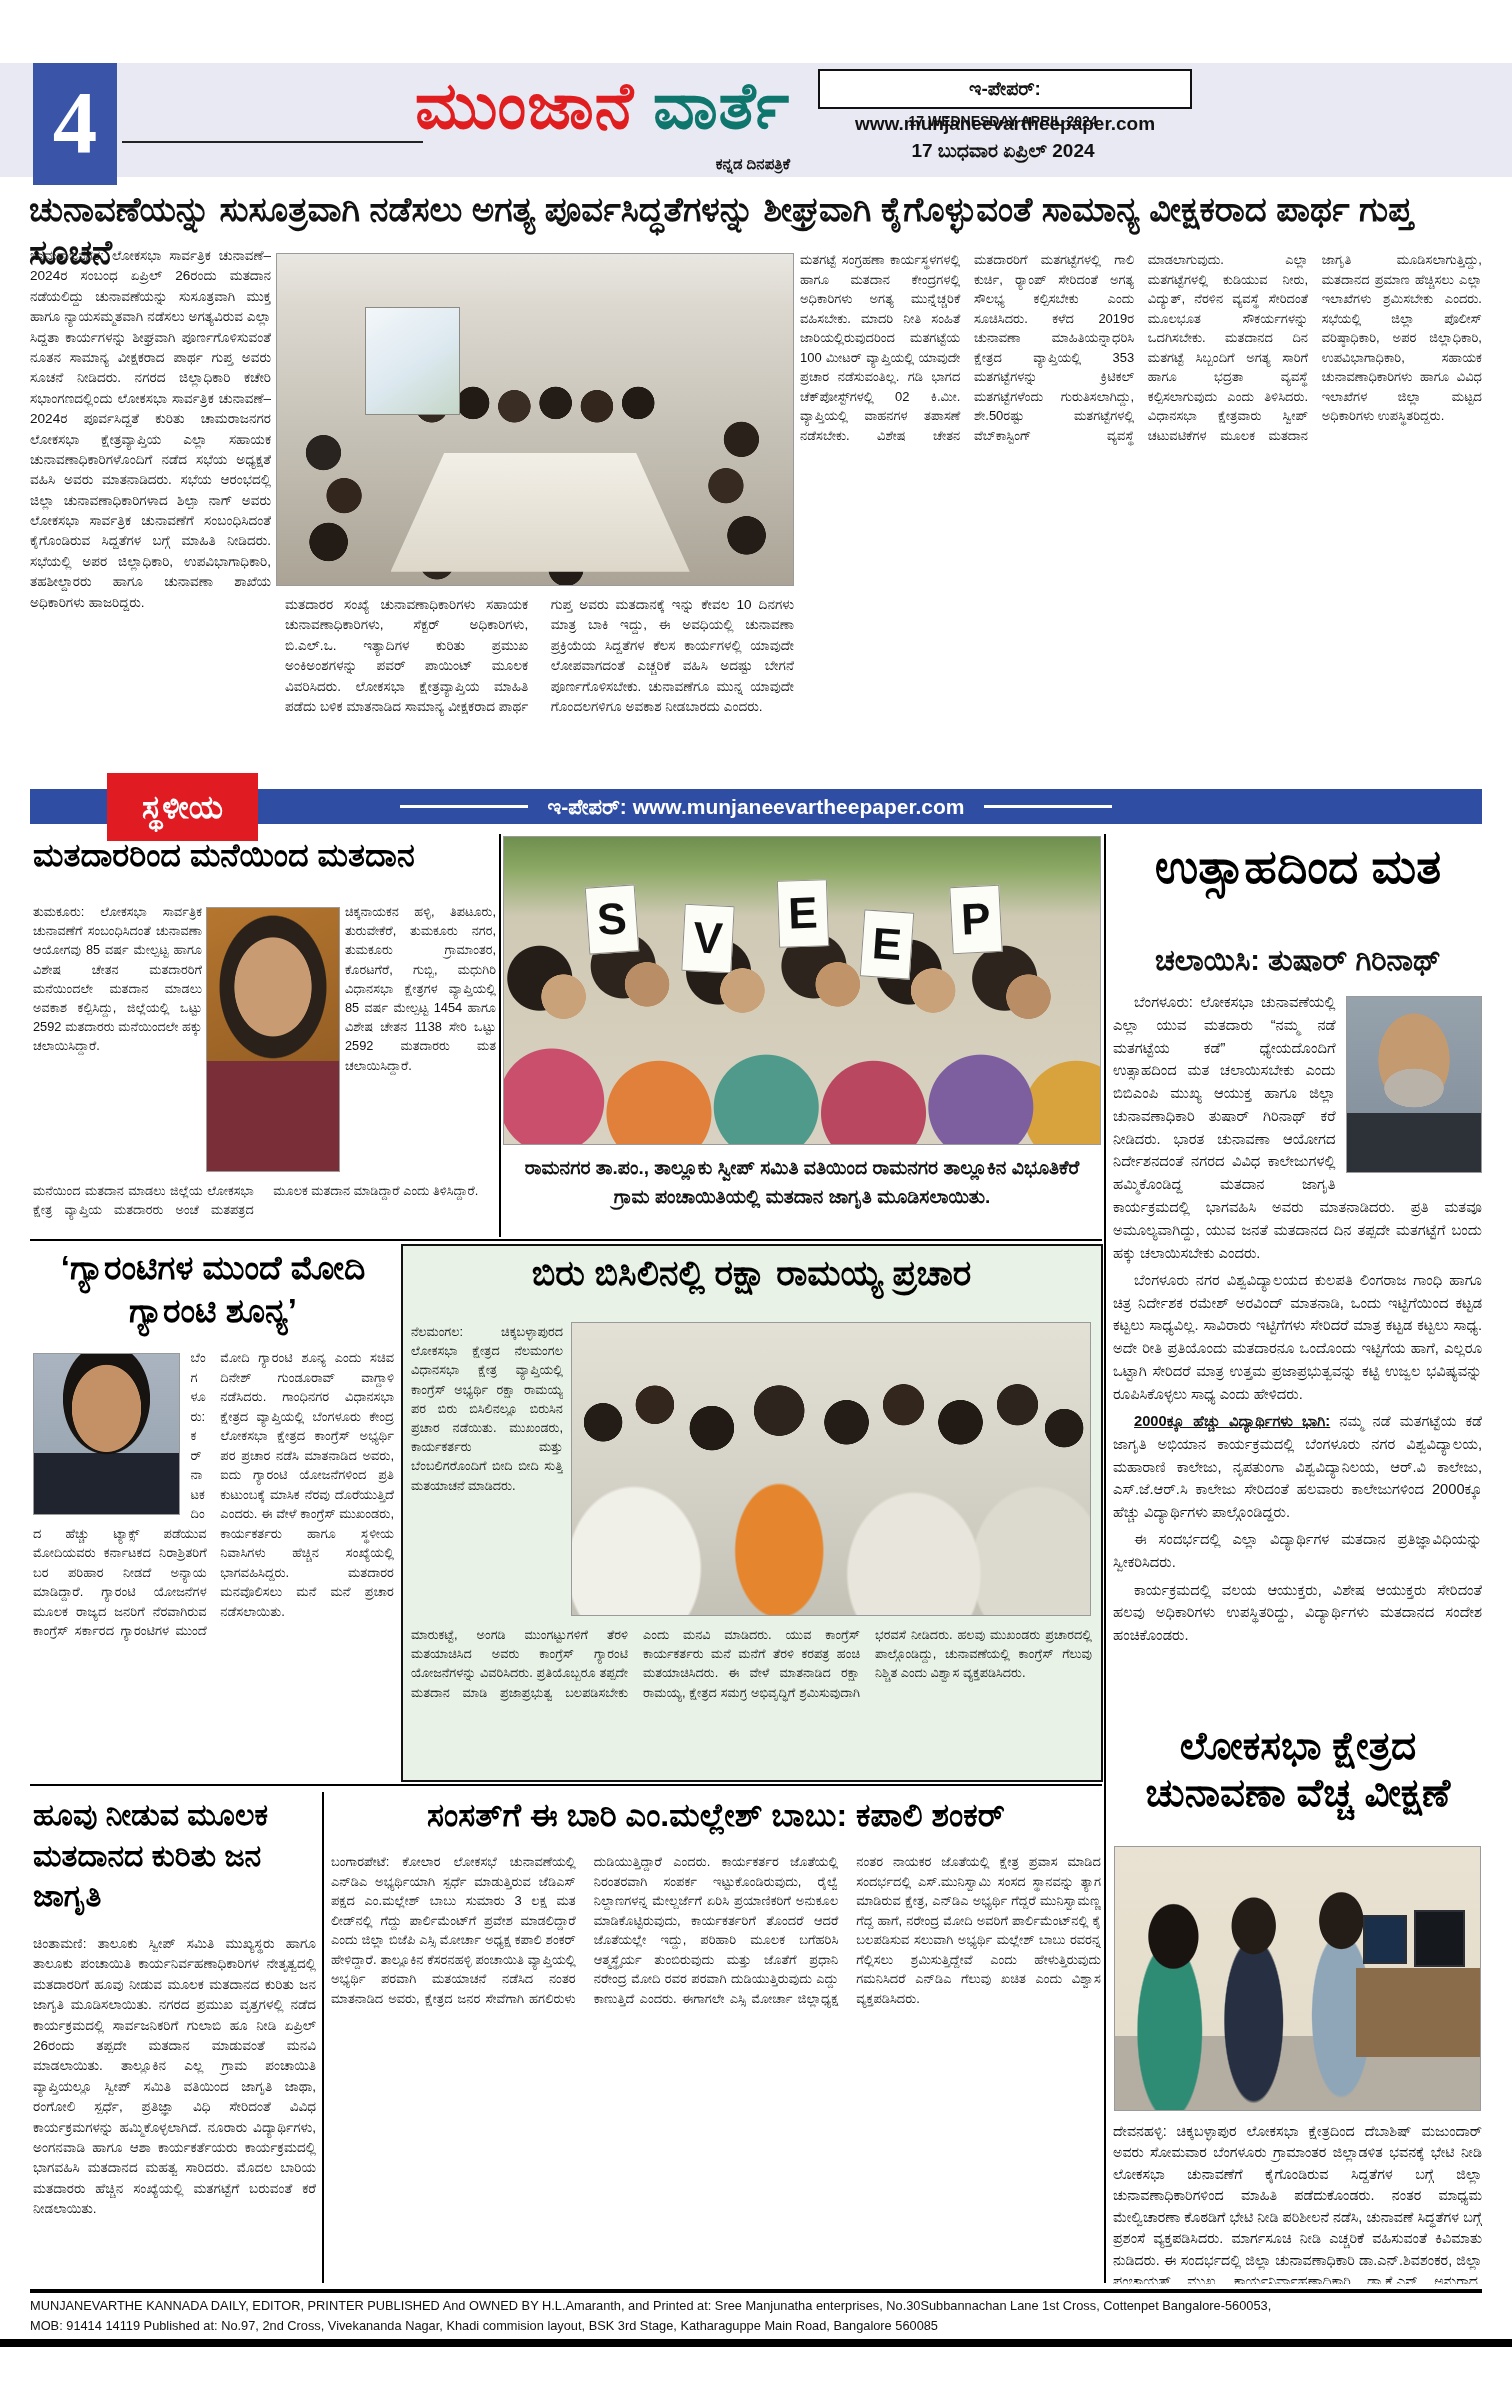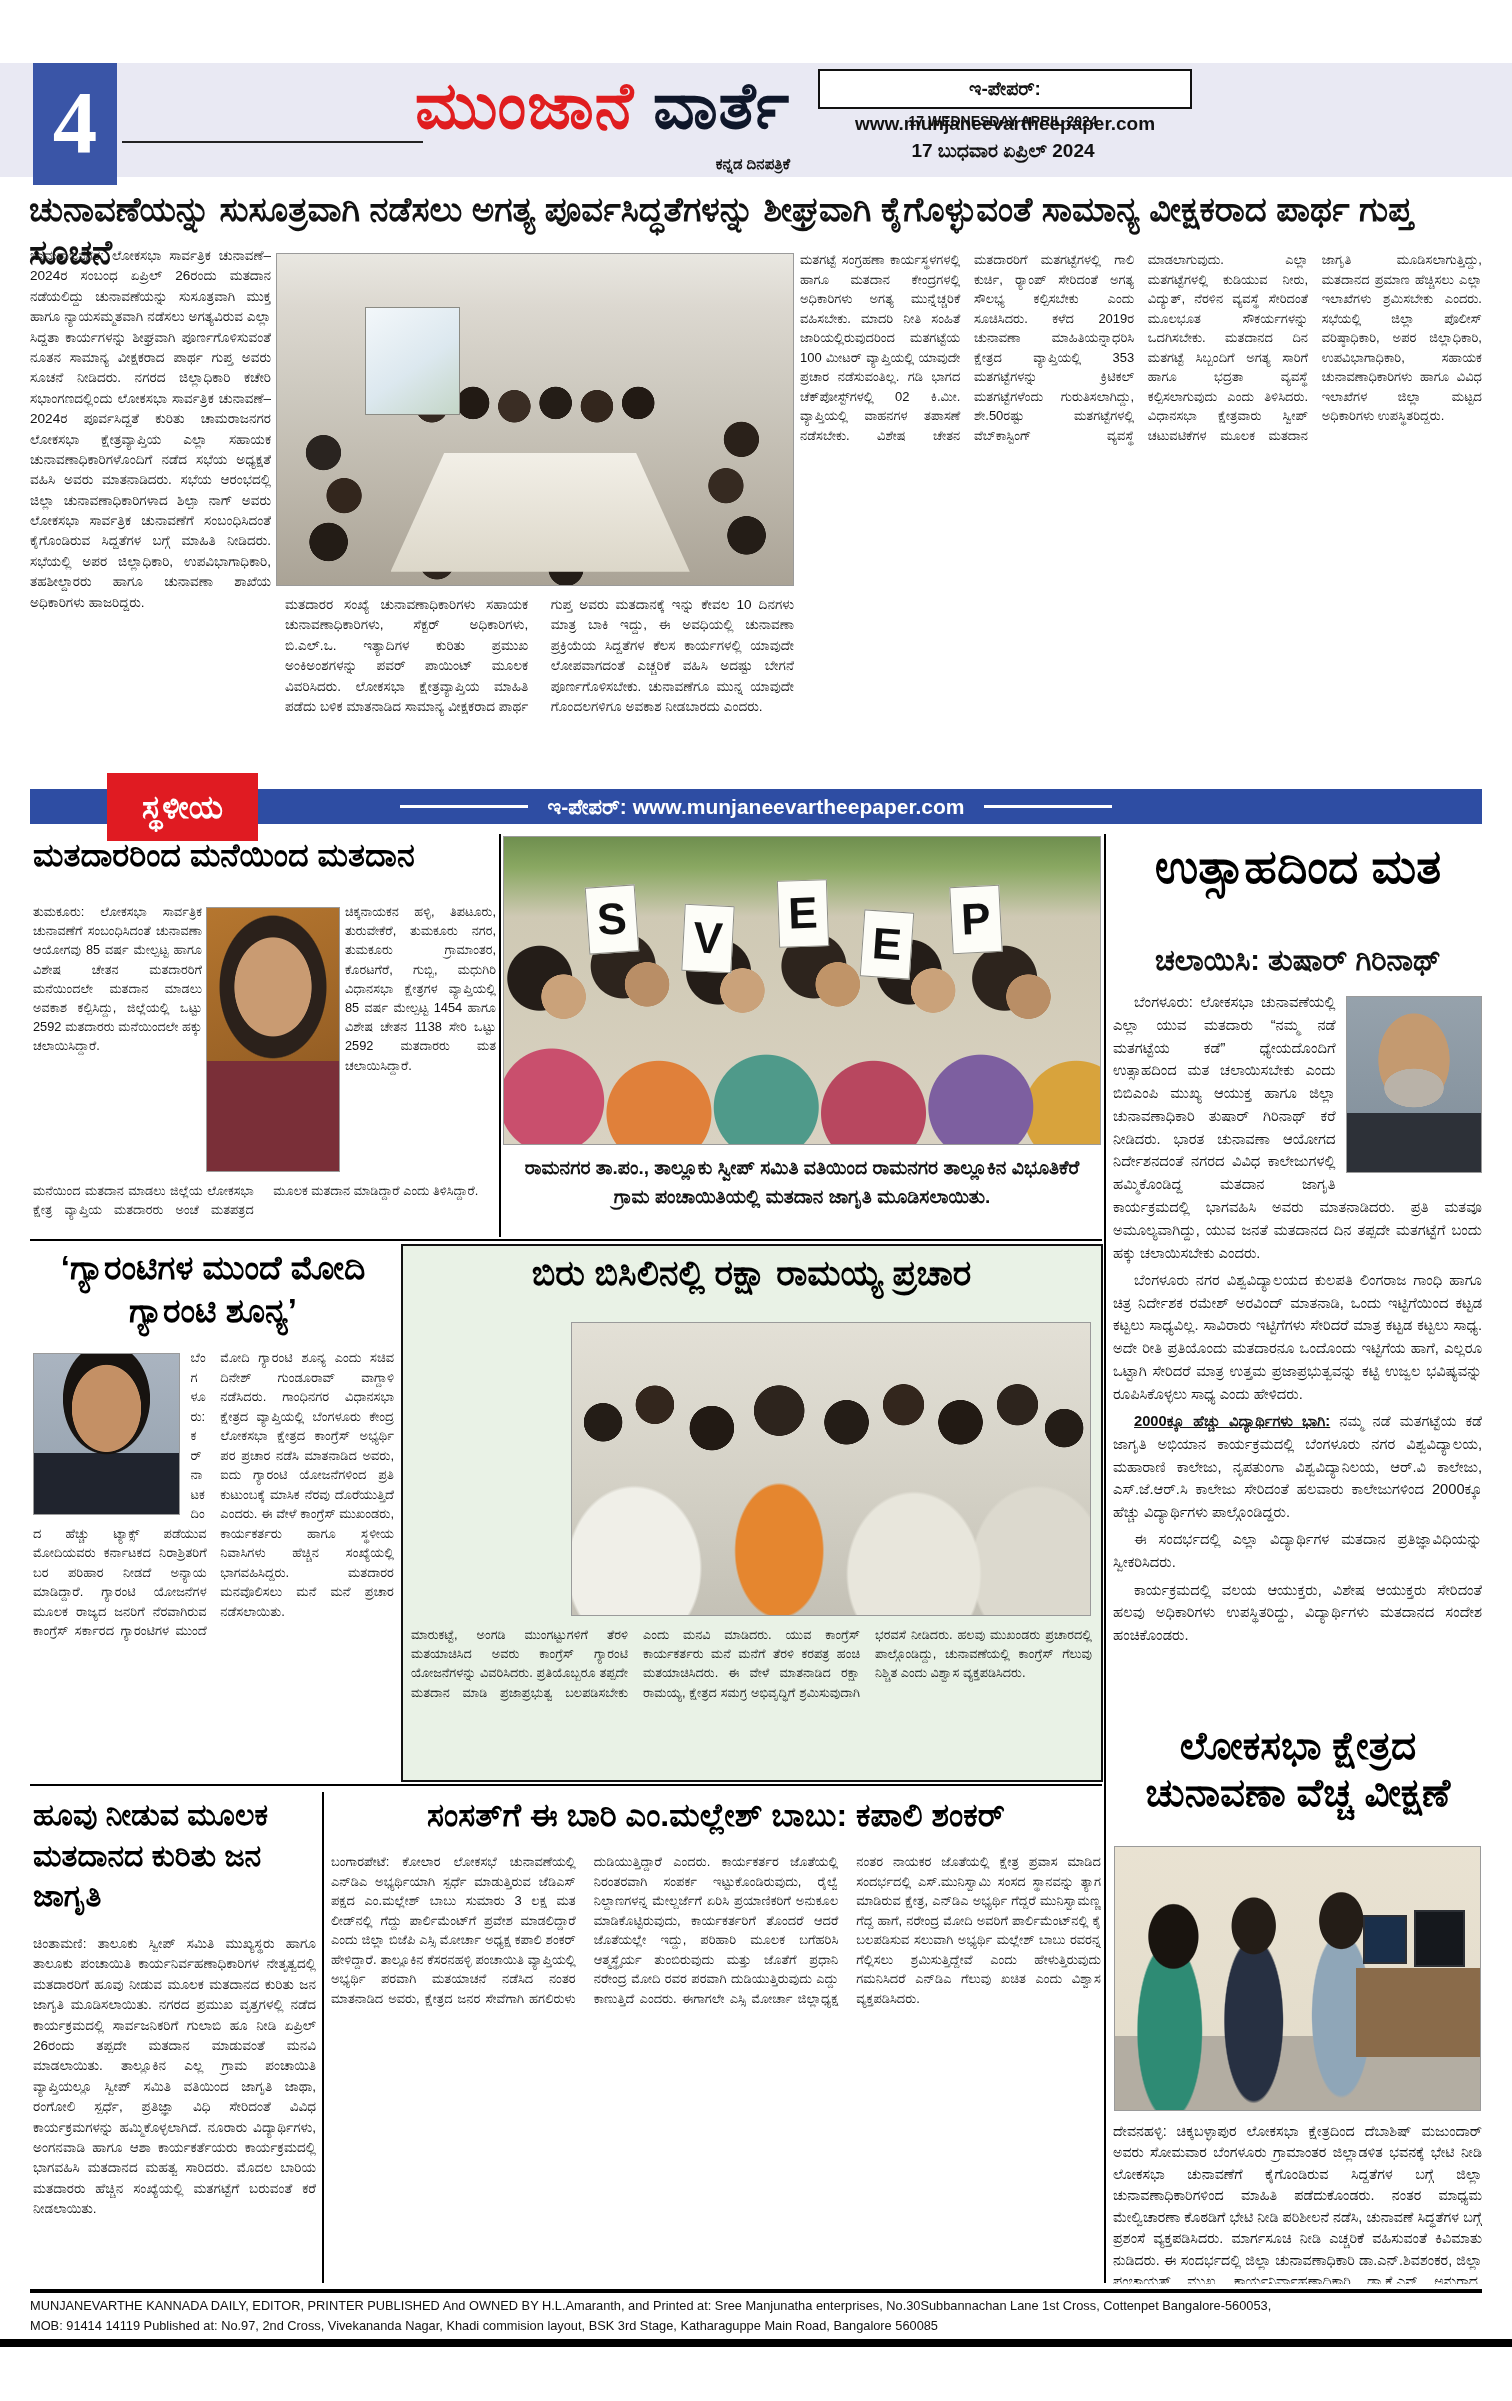--- a/index.html
+++ b/index.html
@@ -9,21 +9,21 @@
   .bodytxt{font-size:13.6px;line-height:1.5;text-align:justify;overflow:hidden;word-break:break-word;}
   .hr{position:absolute;background:#000;height:2.3px;}
   .vr{position:absolute;background:#000;width:1.5px;}
   
   .mast-band{left:0;top:63px;width:1512px;height:114px;background:#e9e9f3;}
   .pagenum{left:33px;top:63px;width:84px;height:122px;background:#3a55a7;color:#fff;
            font-family:"Liberation Serif",serif;font-weight:700;font-size:89px;line-height:119px;text-align:center;}
   .mast-rule{left:122px;top:141px;width:301px;height:2.3px;background:#222;}
   .mast-title{left:354px;top:69px;width:497px;font-size:65px;font-weight:700;text-align:center;letter-spacing:0.8px;line-height:1.15;}
   .mast-red{color:#e01d1f;}
-  .mast-black{color:#0f172a;}
+  .mast-black{color:#0f766e;}
   .mast-tag{left:655px;top:155px;width:196px;font-size:15px;font-weight:700;text-align:center;}
   .epaper-box{left:818px;top:69px;width:370px;height:36px;border:2.3px solid #111;background:#fff;
               font-size:19px;font-weight:700;line-height:35px;text-align:center;}
   .date-en{left:818px;top:113px;width:370px;font-size:14px;font-weight:700;text-align:center;}
   .date-kn{left:818px;top:140px;width:370px;font-size:19px;font-weight:700;text-align:center;}
   
   .lead-headline{left:29px;top:188px;width:1455px;font-size:34px;font-weight:700;line-height:1.25;}
   
   .ts-col1{left:30px;top:246px;width:241px;height:527px;}
   .ts-right{left:800px;top:250px;width:682px;height:527px;column-count:4;column-gap:13.6px;font-size:13px;}
@@ -220,20 +220,21 @@
 
   <div class="hr" style="left:30px;top:1239px;width:1072px;"></div>
   <div class="art-headline gu-head">‘ಗ್ಯಾರಂಟಿಗಳ ಮುಂದೆ ಮೋದಿ ಗ್ಯಾರಂಟಿ ಶೂನ್ಯ’</div>
   <div class="abs bodytxt gu-body">
     <div class="ph-dinesh"></div>
     <span>ಬೆಂಗಳೂರು: ಕರ್ನಾಟಕದಿಂದ ಹೆಚ್ಚು ಟ್ಯಾಕ್ಸ್ ಪಡೆಯುವ ಮೋದಿಯವರು ಕರ್ನಾಟಕದ ನಿರಾಶ್ರಿತರಿಗೆ ಬರ ಪರಿಹಾರ ನೀಡದೆ ಅನ್ಯಾಯ ಮಾಡಿದ್ದಾರೆ. ಗ್ಯಾರಂಟಿ ಯೋಜನೆಗಳ ಮೂಲಕ ರಾಜ್ಯದ ಜನರಿಗೆ ನೆರವಾಗಿರುವ ಕಾಂಗ್ರೆಸ್ ಸರ್ಕಾರದ ಗ್ಯಾರಂಟಿಗಳ ಮುಂದೆ ಮೋದಿ ಗ್ಯಾರಂಟಿ ಶೂನ್ಯ ಎಂದು ಸಚಿವ ದಿನೇಶ್ ಗುಂಡೂರಾವ್ ವಾಗ್ದಾಳಿ ನಡೆಸಿದರು. ಗಾಂಧಿನಗರ ವಿಧಾನಸಭಾ ಕ್ಷೇತ್ರದ ವ್ಯಾಪ್ತಿಯಲ್ಲಿ ಬೆಂಗಳೂರು ಕೇಂದ್ರ ಲೋಕಸಭಾ ಕ್ಷೇತ್ರದ ಕಾಂಗ್ರೆಸ್ ಅಭ್ಯರ್ಥಿ ಪರ ಪ್ರಚಾರ ನಡೆಸಿ ಮಾತನಾಡಿದ ಅವರು, ಐದು ಗ್ಯಾರಂಟಿ ಯೋಜನೆಗಳಿಂದ ಪ್ರತಿ ಕುಟುಂಬಕ್ಕೆ ಮಾಸಿಕ ನೆರವು ದೊರೆಯುತ್ತಿದೆ ಎಂದರು. ಈ ವೇಳೆ ಕಾಂಗ್ರೆಸ್ ಮುಖಂಡರು, ಕಾರ್ಯಕರ್ತರು ಹಾಗೂ ಸ್ಥಳೀಯ ನಿವಾಸಿಗಳು ಹೆಚ್ಚಿನ ಸಂಖ್ಯೆಯಲ್ಲಿ ಭಾಗವಹಿಸಿದ್ದರು. ಮತದಾರರ ಮನವೊಲಿಸಲು ಮನೆ ಮನೆ ಪ್ರಚಾರ ನಡೆಸಲಾಯಿತು.</span>
   </div>
 
   <div class="abs mint"></div>
   <div class="art-headline rk-head">ಬಿರು ಬಿಸಿಲಿನಲ್ಲಿ ರಕ್ಷಾ ರಾಮಯ್ಯ ಪ್ರಚಾರ</div>
+  <div class="abs bodytxt rk-left">ನೆಲಮಂಗಲ: ಚಿಕ್ಕಬಳ್ಳಾಪುರದ ಲೋಕಸಭಾ ಕ್ಷೇತ್ರದ ನೆಲಮಂಗಲ ವಿಧಾನಸಭಾ ಕ್ಷೇತ್ರ ವ್ಯಾಪ್ತಿಯಲ್ಲಿ ಕಾಂಗ್ರೆಸ್ ಅಭ್ಯರ್ಥಿ ರಕ್ಷಾ ರಾಮಯ್ಯ ಪರ ಬಿರು ಬಿಸಿಲಿನಲ್ಲೂ ಬಿರುಸಿನ ಪ್ರಚಾರ ನಡೆಯಿತು. ಮುಖಂಡರು, ಕಾರ್ಯಕರ್ತರು ಮತ್ತು ಬೆಂಬಲಿಗರೊಂದಿಗೆ ಬೀದಿ ಬೀದಿ ಸುತ್ತಿ ಮತಯಾಚನೆ ಮಾಡಿದರು.</div>
   <div class="photo ph-crowd"></div>
   <div class="abs bodytxt rk-bottom">ಮಾರುಕಟ್ಟೆ, ಅಂಗಡಿ ಮುಂಗಟ್ಟುಗಳಿಗೆ ತೆರಳಿ ಮತಯಾಚಿಸಿದ ಅವರು ಕಾಂಗ್ರೆಸ್ ಗ್ಯಾರಂಟಿ ಯೋಜನೆಗಳನ್ನು ವಿವರಿಸಿದರು. ಪ್ರತಿಯೊಬ್ಬರೂ ತಪ್ಪದೇ ಮತದಾನ ಮಾಡಿ ಪ್ರಜಾಪ್ರಭುತ್ವ ಬಲಪಡಿಸಬೇಕು ಎಂದು ಮನವಿ ಮಾಡಿದರು. ಯುವ ಕಾಂಗ್ರೆಸ್ ಕಾರ್ಯಕರ್ತರು ಮನೆ ಮನೆಗೆ ತೆರಳಿ ಕರಪತ್ರ ಹಂಚಿ ಮತಯಾಚಿಸಿದರು. ಈ ವೇಳೆ ಮಾತನಾಡಿದ ರಕ್ಷಾ ರಾಮಯ್ಯ, ಕ್ಷೇತ್ರದ ಸಮಗ್ರ ಅಭಿವೃದ್ಧಿಗೆ ಶ್ರಮಿಸುವುದಾಗಿ ಭರವಸೆ ನೀಡಿದರು. ಹಲವು ಮುಖಂಡರು ಪ್ರಚಾರದಲ್ಲಿ ಪಾಲ್ಗೊಂಡಿದ್ದು, ಚುನಾವಣೆಯಲ್ಲಿ ಕಾಂಗ್ರೆಸ್ ಗೆಲುವು ನಿಶ್ಚಿತ ಎಂದು ವಿಶ್ವಾಸ ವ್ಯಕ್ತಪಡಿಸಿದರು.</div>
 
   <div class="hr" style="left:30px;top:1784px;width:1072px;"></div>
   <div class="vr" style="left:499px;top:834px;height:403px;"></div>
   <div class="vr" style="left:1104px;top:834px;height:1449px;"></div>
   <div class="vr" style="left:322px;top:1792px;height:491px;"></div>
 
   <div class="art-headline fl-head">ಹೂವು ನೀಡುವ ಮೂಲಕ ಮತದಾನದ ಕುರಿತು ಜನ ಜಾಗೃತಿ</div>
   <div class="abs bodytxt fl-body">ಚಿಂತಾಮಣಿ: ತಾಲೂಕು ಸ್ವೀಪ್ ಸಮಿತಿ ಮುಖ್ಯಸ್ಥರು ಹಾಗೂ ತಾಲೂಕು ಪಂಚಾಯಿತಿ ಕಾರ್ಯನಿರ್ವಹಣಾಧಿಕಾರಿಗಳ ನೇತೃತ್ವದಲ್ಲಿ ಮತದಾರರಿಗೆ ಹೂವು ನೀಡುವ ಮೂಲಕ ಮತದಾನದ ಕುರಿತು ಜನ ಜಾಗೃತಿ ಮೂಡಿಸಲಾಯಿತು. ನಗರದ ಪ್ರಮುಖ ವೃತ್ತಗಳಲ್ಲಿ ನಡೆದ ಕಾರ್ಯಕ್ರಮದಲ್ಲಿ ಸಾರ್ವಜನಿಕರಿಗೆ ಗುಲಾಬಿ ಹೂ ನೀಡಿ ಏಪ್ರಿಲ್ 26ರಂದು ತಪ್ಪದೇ ಮತದಾನ ಮಾಡುವಂತೆ ಮನವಿ ಮಾಡಲಾಯಿತು. ತಾಲ್ಲೂಕಿನ ಎಲ್ಲ ಗ್ರಾಮ ಪಂಚಾಯಿತಿ ವ್ಯಾಪ್ತಿಯಲ್ಲೂ ಸ್ವೀಪ್ ಸಮಿತಿ ವತಿಯಿಂದ ಜಾಗೃತಿ ಜಾಥಾ, ರಂಗೋಲಿ ಸ್ಪರ್ಧೆ, ಪ್ರತಿಜ್ಞಾ ವಿಧಿ ಸೇರಿದಂತೆ ವಿವಿಧ ಕಾರ್ಯಕ್ರಮಗಳನ್ನು ಹಮ್ಮಿಕೊಳ್ಳಲಾಗಿದೆ. ನೂರಾರು ವಿದ್ಯಾರ್ಥಿಗಳು, ಅಂಗನವಾಡಿ ಹಾಗೂ ಆಶಾ ಕಾರ್ಯಕರ್ತೆಯರು ಕಾರ್ಯಕ್ರಮದಲ್ಲಿ ಭಾಗವಹಿಸಿ ಮತದಾನದ ಮಹತ್ವ ಸಾರಿದರು. ಮೊದಲ ಬಾರಿಯ ಮತದಾರರು ಹೆಚ್ಚಿನ ಸಂಖ್ಯೆಯಲ್ಲಿ ಮತಗಟ್ಟೆಗೆ ಬರುವಂತೆ ಕರೆ ನೀಡಲಾಯಿತು.</div>

